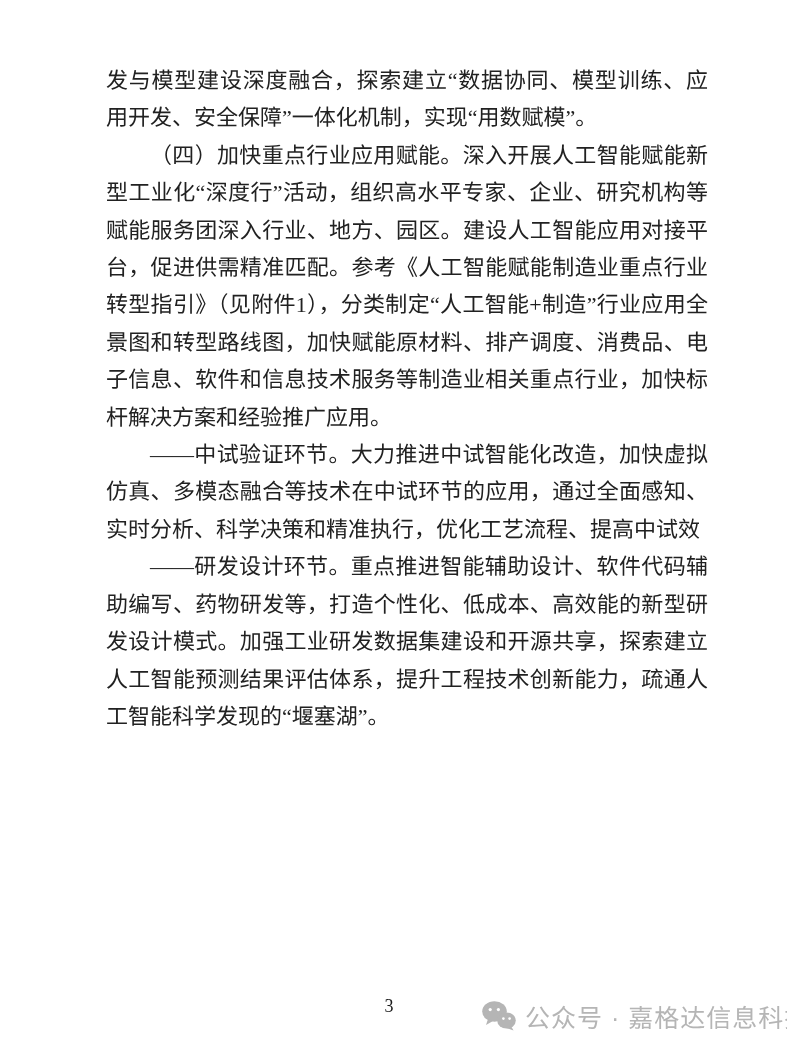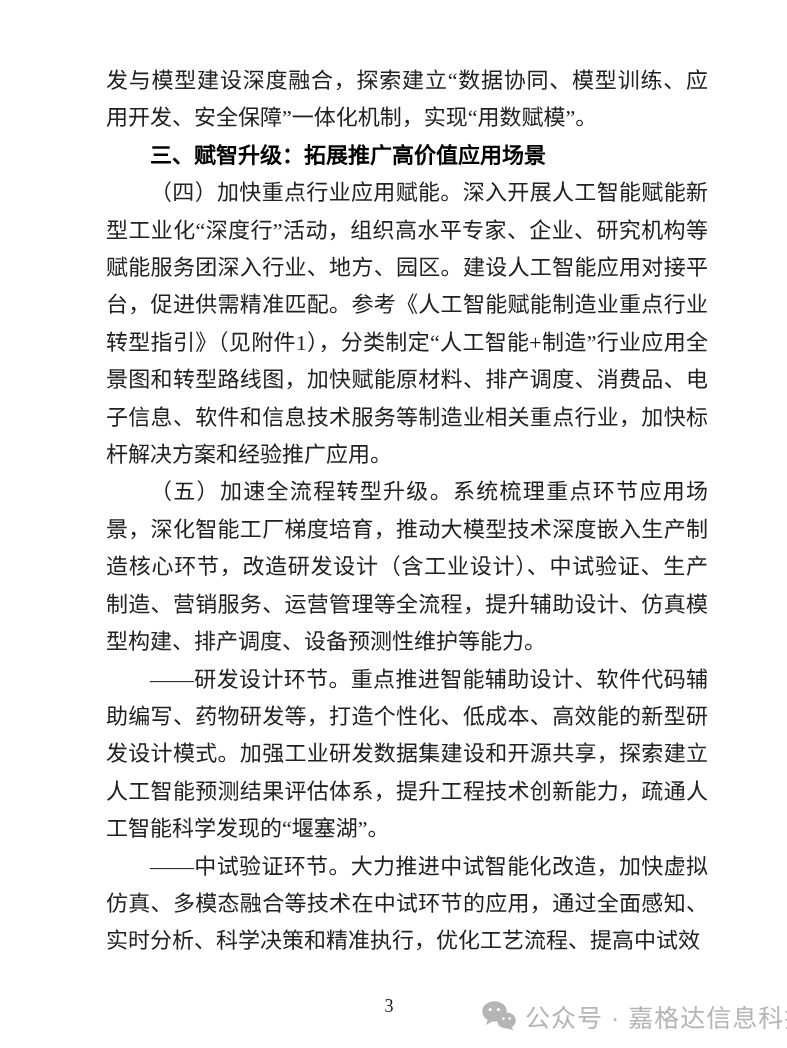--- a/index.html
+++ b/index.html
@@ -79,29 +79,27 @@
   }
 </style>
 </head>
 <body>
 
 <div class="page">
 
   <div class="text-block">
     <p class="no-indent">发与模型建设深度融合，探索建立“数据协同、模型训练、应用开发、安全保障”一体化机制，实现“用数赋模”。</p>
 
-    <h2 class="section-heading">三、赋智升级：拓展推广高价值应用场景</h2>
 
     <p>（四）加快重点行业应用赋能。深入开展人工智能赋能新型工业化“深度行”活动，组织高水平专家、企业、研究机构等赋能服务团深入行业、地方、园区。建设人工智能应用对接平台，促进供需精准匹配。参考《人工智能赋能制造业重点行业转型指引》（见附件1），分类制定“人工智能+制造”行业应用全景图和转型路线图，加快赋能原材料、排产调度、消费品、电子信息、软件和信息技术服务等制造业相关重点行业，加快标杆解决方案和经验推广应用。</p>
 
-    <p>（五）加速全流程转型升级。系统梳理重点环节应用场景，深化智能工厂梯度培育，推动大模型技术深度嵌入生产制造核心环节，改造研发设计（含工业设计）、中试验证、生产制造、营销服务、运营管理等全流程，提升辅助设计、仿真模型构建、排产调度、设备预测性维护等能力。</p>
+
+    <p>——中试验证环节。大力推进中试智能化改造，加快虚拟仿真、多模态融合等技术在中试环节的应用，通过全面感知、实时分析、科学决策和精准执行，优化工艺流程、提高中试效</p>
 
     <p>——研发设计环节。重点推进智能辅助设计、软件代码辅助编写、药物研发等，打造个性化、低成本、高效能的新型研发设计模式。加强工业研发数据集建设和开源共享，探索建立人工智能预测结果评估体系，提升工程技术创新能力，疏通人工智能科学发现的“堰塞湖”。</p>
-
-    <p>——中试验证环节。大力推进中试智能化改造，加快虚拟仿真、多模态融合等技术在中试环节的应用，通过全面感知、实时分析、科学决策和精准执行，优化工艺流程、提高中试效</p>
   </div>
 
   <div class="page-number">3</div>
 
   <div class="watermark">
     <span class="watermark-icon">
       <svg viewBox="0 0 34 30" width="34" height="30" aria-hidden="true">
         <g fill="#b5b5b5">
           <ellipse cx="12.5" cy="10.5" rx="12.3" ry="10.2"></ellipse>
           <path d="M6 18 L4 24 L11 20 Z"></path>

